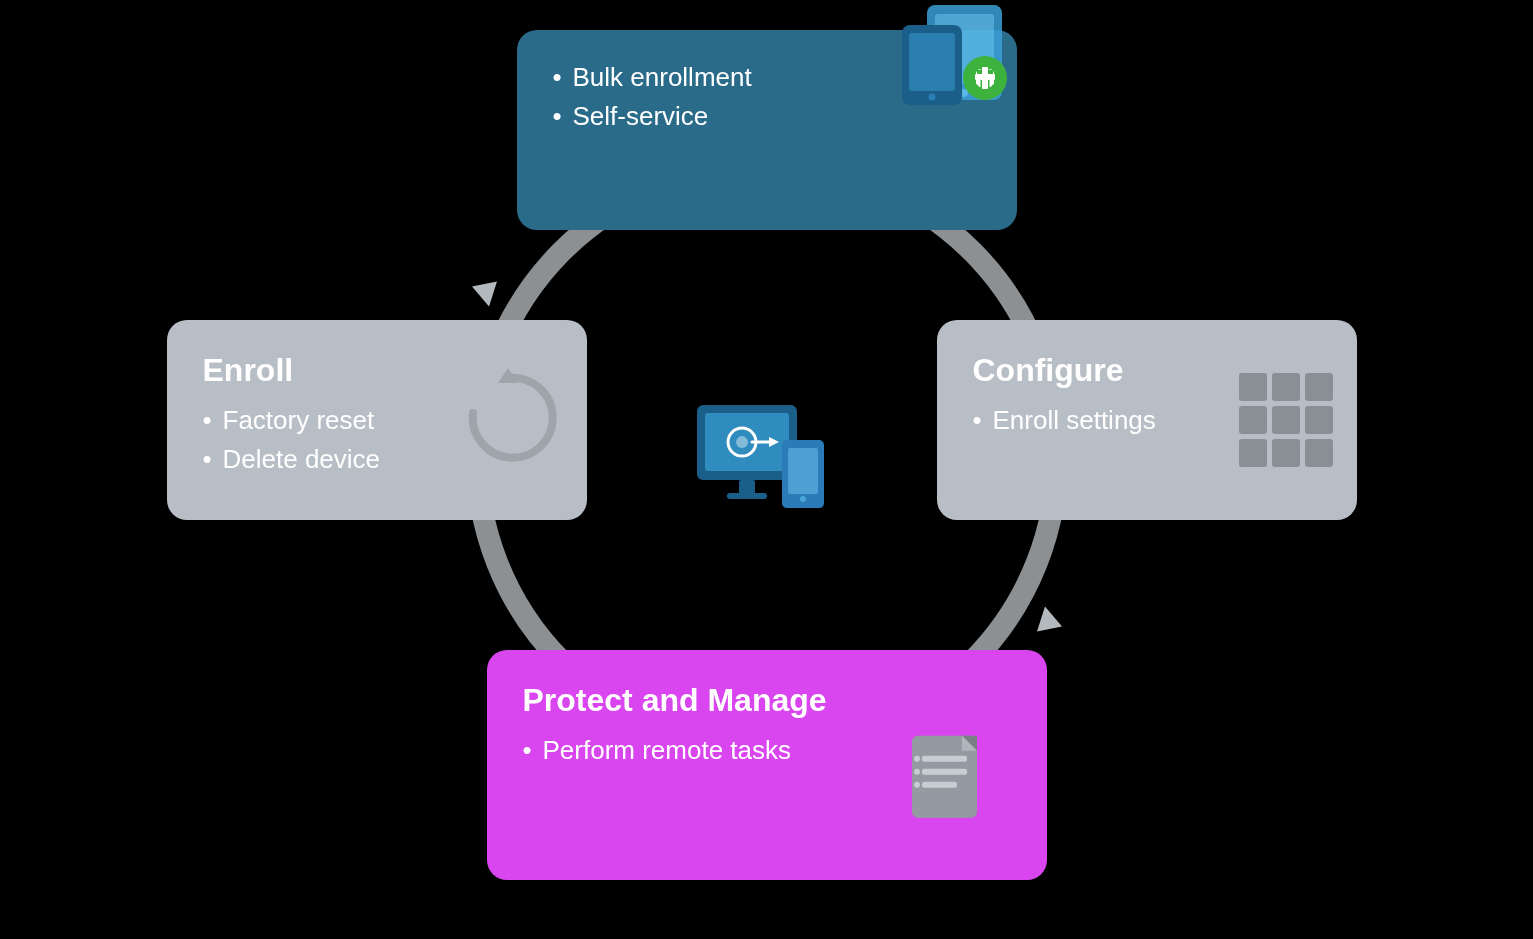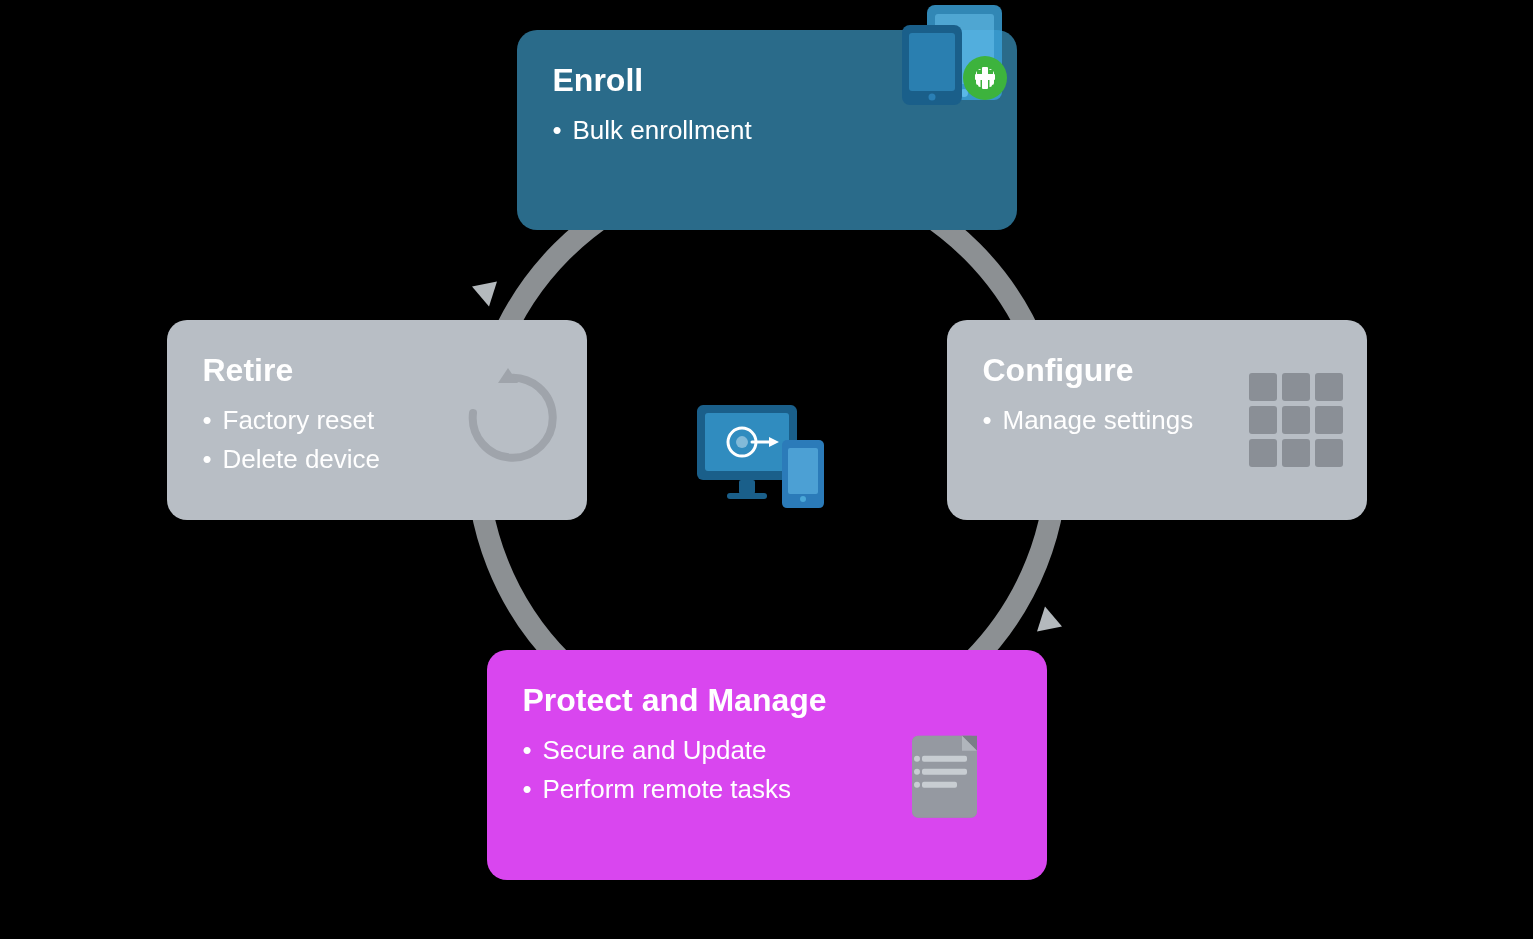--- a/index.html
+++ b/index.html
@@ -49,21 +49,21 @@
       top: 0px;
       left: 50%;
       transform: translateX(-50%);
       width: 500px;
       min-height: 200px;
     }
 
     .card-configure {
       background: #b8bec5;
       top: 290px;
-      right: 0px;
+      right: 10px;
       width: 420px;
       min-height: 200px;
     }
 
     .card-protect {
       background: #d946ef;
       bottom: 30px;
       left: 50%;
       transform: translateX(-50%);
       width: 560px;
@@ -173,23 +173,23 @@
 
       <polygon points="618,490 635,510 610,515" fill="#c8cdd2" opacity="0.9"></polygon>
 
       <polygon points="190,615 170,630 165,605" fill="#c8cdd2" opacity="0.9"></polygon>
 
       <polygon points="62,190 45,170 70,165" fill="#c8cdd2" opacity="0.9"></polygon>
     </svg>
   </div>
 
   <div class="card card-enroll">
-    <div class="card-title">Enroll</div>
     <ul class="card-list">
       <li>Bulk enrollment</li>
+      <li>Self-service</li>
     </ul>
 
     <div class="card-icon enroll-icon">
       <svg width="130" height="120" viewBox="0 0 130 120" xmlns="http://www.w3.org/2000/svg">
 
         <rect x="30" y="5" width="75" height="95" rx="8" ry="8" fill="#3a9fd5" opacity="0.85"></rect>
         <rect x="38" y="14" width="59" height="70" rx="3" ry="3" fill="#6ec6f0" opacity="0.5"></rect>
         <circle cx="67" cy="93" r="4" fill="#5ab8e8"></circle>
 
         <rect x="5" y="25" width="60" height="80" rx="8" ry="8" fill="#1a5f8a"></rect>
@@ -204,42 +204,41 @@
 
         <rect x="85" y="67" width="6" height="22" rx="1" fill="white"></rect>
         <rect x="78" y="74" width="20" height="6" rx="1" fill="white"></rect>
       </svg>
     </div>
   </div>
 
   <div class="card card-configure">
     <div class="card-title">Configure</div>
     <ul class="card-list">
-      <li>Manage settings</li>
+      <li>Enroll settings</li>
     </ul>
 
     <div class="card-icon configure-icon">
       <div class="grid-icon">
         <div class="grid-cell"></div>
         <div class="grid-cell"></div>
         <div class="grid-cell"></div>
         <div class="grid-cell"></div>
         <div class="grid-cell"></div>
         <div class="grid-cell"></div>
         <div class="grid-cell"></div>
         <div class="grid-cell"></div>
         <div class="grid-cell"></div>
       </div>
     </div>
   </div>
 
   <div class="card card-protect">
     <div class="card-title">Protect and Manage</div>
     <ul class="card-list">
-      <li>Secure and Update</li>
       <li>Perform remote tasks</li>
     </ul>
 
     <div class="card-icon protect-icon">
       <svg width="110" height="110" viewBox="0 0 110 110" xmlns="http://www.w3.org/2000/svg">
 
         <rect x="15" y="5" width="65" height="82" rx="6" ry="6" fill="#8a8f96"></rect>
         <rect x="15" y="5" width="65" height="82" rx="6" ry="6" fill="#9fa4ab" opacity="0.5"></rect>
 
         <rect x="25" y="25" width="45" height="6" rx="2" fill="#c8cdd2"></rect>
@@ -250,21 +249,21 @@
         <circle cx="20" cy="41" r="3" fill="#c8cdd2"></circle>
         <circle cx="20" cy="54" r="3" fill="#c8cdd2"></circle>
 
         <polygon points="65,5 80,5 80,20" fill="#7a7f86"></polygon>
         <polygon points="65,5 80,20 65,20" fill="#b0b5bc"></polygon>
       </svg>
     </div>
   </div>
 
   <div class="card card-retire">
-    <div class="card-title">Retire</div>
+    <div class="card-title">Enroll</div>
     <ul class="card-list">
       <li>Factory reset</li>
       <li>Delete device</li>
     </ul>
 
     <div class="card-icon retire-icon">
       <svg width="110" height="110" viewBox="0 0 110 110" xmlns="http://www.w3.org/2000/svg">
         <path d="M55 15 A40 40 0 1 1 20 50" fill="none" stroke="#9fa4ab" stroke-width="8" stroke-linecap="round"></path>
 
         <polygon points="55,5 45,20 65,20" fill="#9fa4ab"></polygon>

